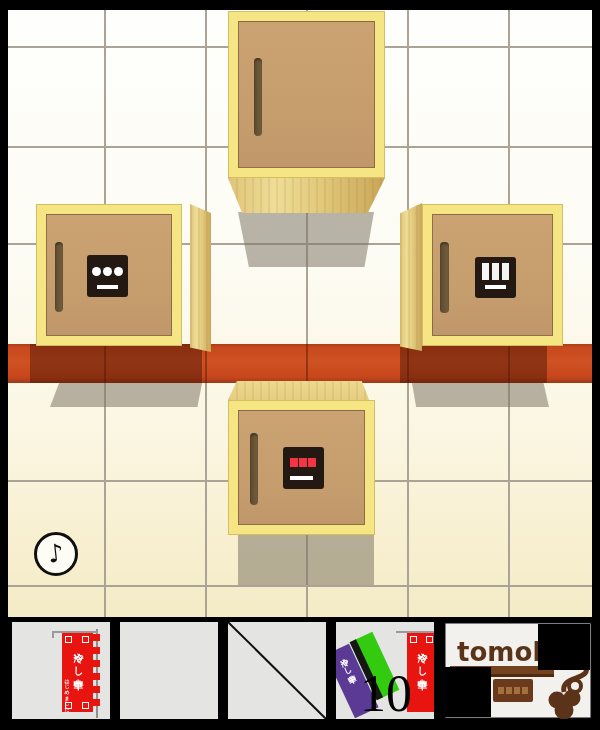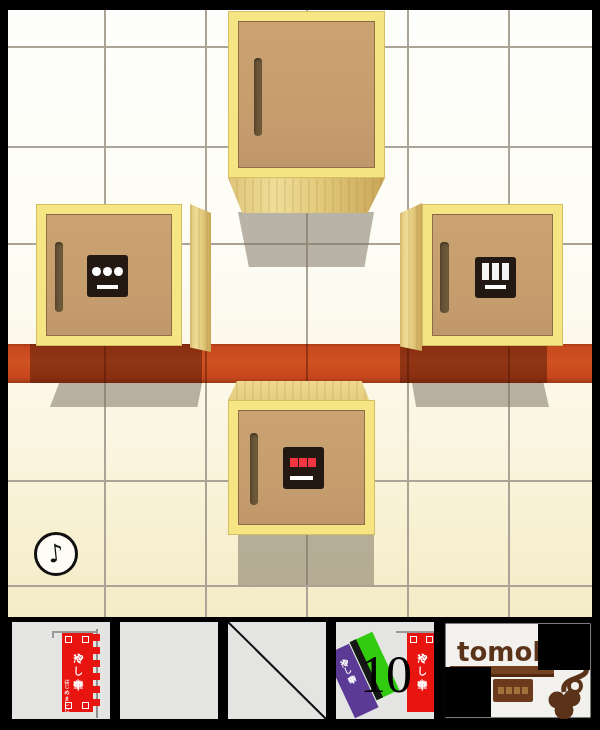--- a/index.html
+++ b/index.html
@@ -188,21 +188,21 @@
     <div class="abs banner-purple" style="left:3px;top:24px;width:26px;height:70px">
       <div class="abs vtext" style="left:9px;top:5px;font-size:8px;letter-spacing:0">冷やし中華</div>
     </div>
     <div class="abs crossbar" style="left:60px;top:9px;width:38px"></div>
 
     <div class="abs banner-body" style="left:71px;top:11px;width:30px;height:79px">
       <div class="abs keybox" style="left:3px;top:3px"></div>
       <div class="abs keybox" style="left:19px;top:3px"></div>
       <div class="abs vtext" style="left:10px;top:12px;font-size:10px">冷やし中華</div>
     </div>
-    <div class="abs count" style="left:24px;top:27px">10</div>
+    <div class="abs count" style="left:24px;top:46px">10</div>
   </div>
 
   <div class="abs slot" id="slot5">
     <svg width="148" height="97" viewBox="0 0 148 97">
       <rect x="0" y="0" width="148" height="97" fill="#f2f1ee" stroke="#060606" stroke-width="3"></rect>
       <text x="13" y="39" font-family="DejaVu Sans, sans-serif" font-size="26" font-weight="bold" fill="#5a3318">tomoLa</text>
       <rect x="6" y="44" width="104" height="11" fill="#74421f"></rect>
       <rect x="6" y="52" width="104" height="3" fill="#50290f"></rect>
       <path d="M141,42 C150,60 116,52 120,70" stroke="#5a3318" stroke-width="5" fill="none"></path>
       <circle cx="131" cy="64" r="6" stroke="#5a3318" stroke-width="4" fill="none"></circle>

